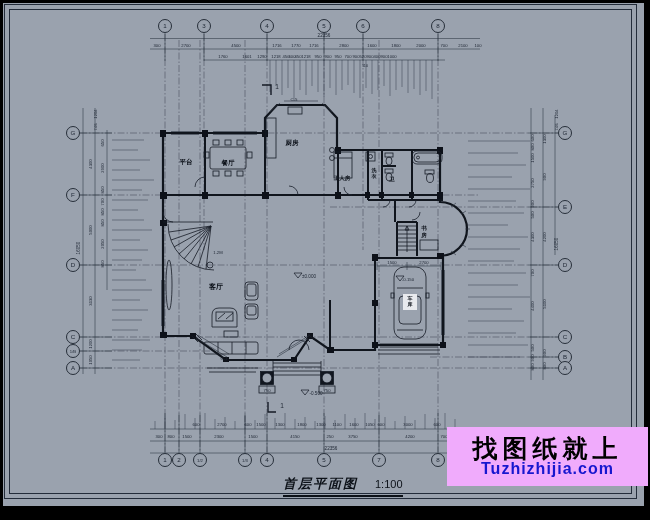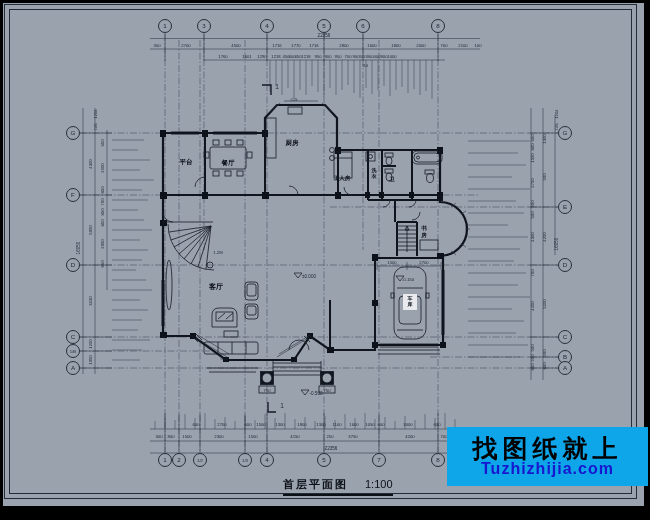--- a/index.html
+++ b/index.html
@@ -7,23 +7,23 @@
        font-family:"Liberation Sans", sans-serif;}
   #paper{position:absolute;left:3px;top:3px;width:641px;height:503px;background:#9aa2ae;}
   .frame1{position:absolute;left:4px;top:4px;width:631px;height:493px;border:1.5px solid #232c3a;pointer-events:none;}
   .frame2{position:absolute;left:9px;top:9px;width:621px;height:483px;border:1px solid #232c3a;pointer-events:none;}
   svg#plan{position:absolute;left:0;top:0;}
   .dim-t{fill:#1e2633;}
   .room-t{fill:#0b1018;font-weight:bold;}
   .axis-t{fill:#1e2633;}
   #title-block{position:absolute;left:283px;top:474px;color:#0c1118;
       border-bottom:2px solid #0c1118;padding-bottom:2px;white-space:nowrap;}
-  #title-block .main{font-size:11px;font-weight:bold;letter-spacing:2px;}
+  #title-block .main{font-size:13px;font-weight:bold;letter-spacing:2px;font-style:italic;}
   #title-block .scale{font-size:11px;margin-left:17px;}
-  #watermark{position:absolute;left:447px;top:427px;width:201px;height:59px;background:#0ea5e9;
+  #watermark{position:absolute;left:447px;top:427px;width:201px;height:59px;background:#f0abfc;
       display:flex;flex-direction:column;align-items:center;justify-content:center;line-height:1.05;}
   #watermark .wm1{font-size:25px;font-weight:bold;color:#000;letter-spacing:5px;}
   #watermark .wm2{font-size:16px;font-weight:bold;color:#1717cf;letter-spacing:1px;}
 </style>
 </head>
 <body>
 
 <div id="paper"></div>
 <div class="frame1"></div>
 <div class="frame2"></div>

